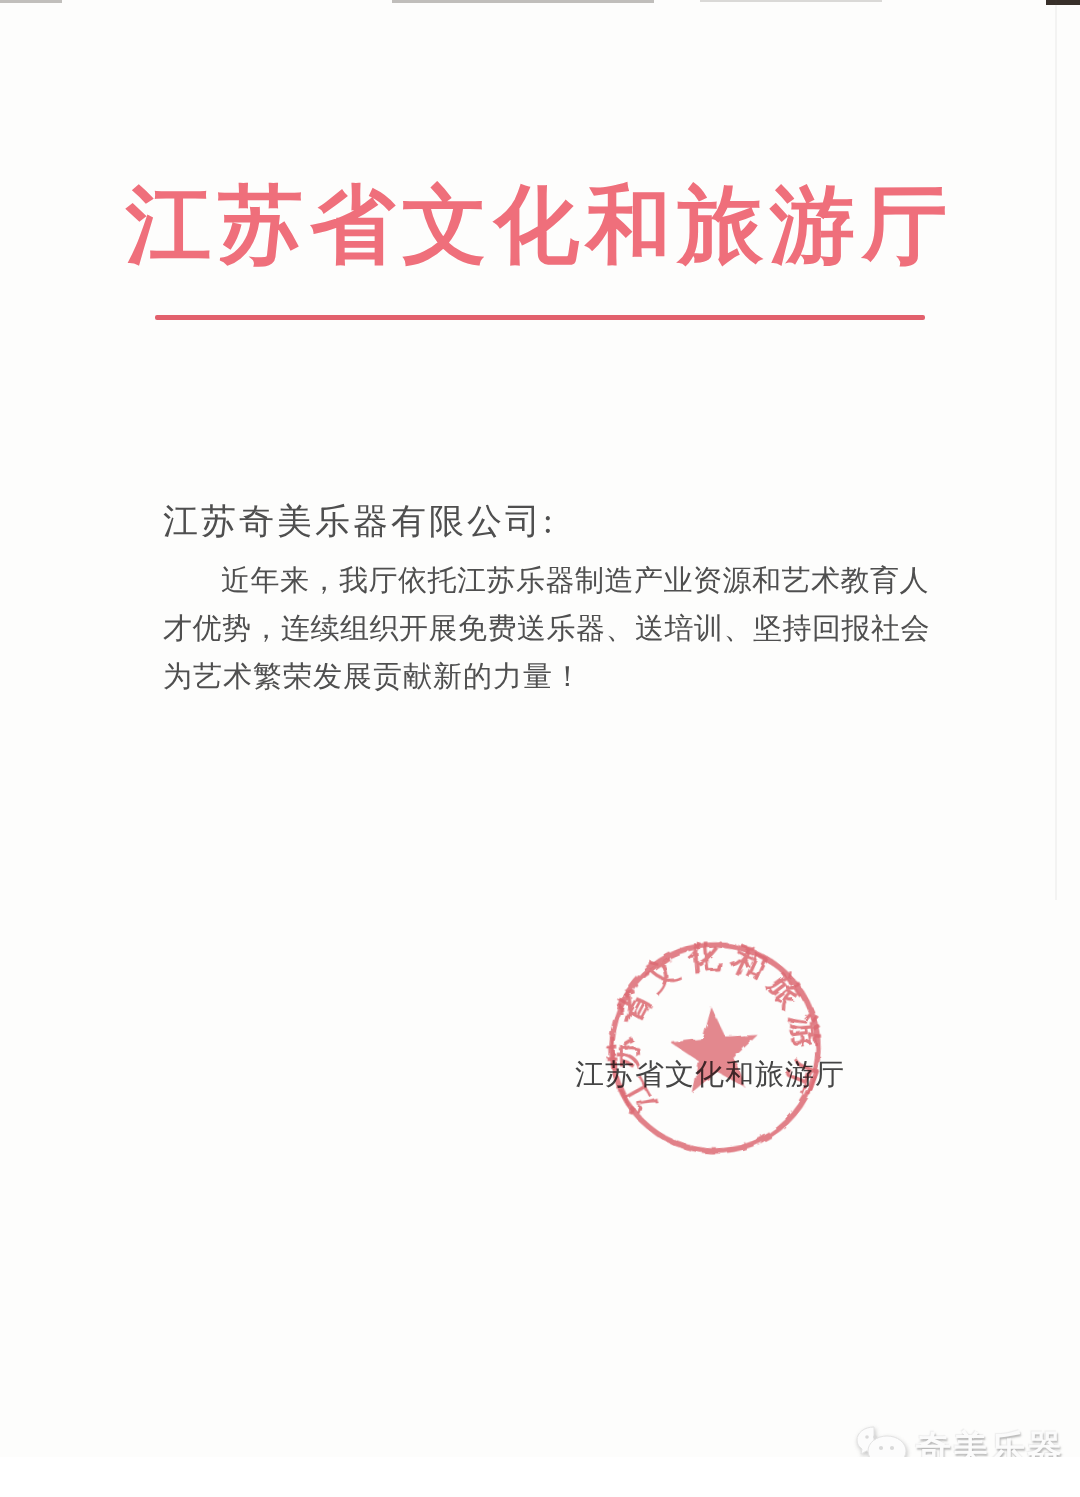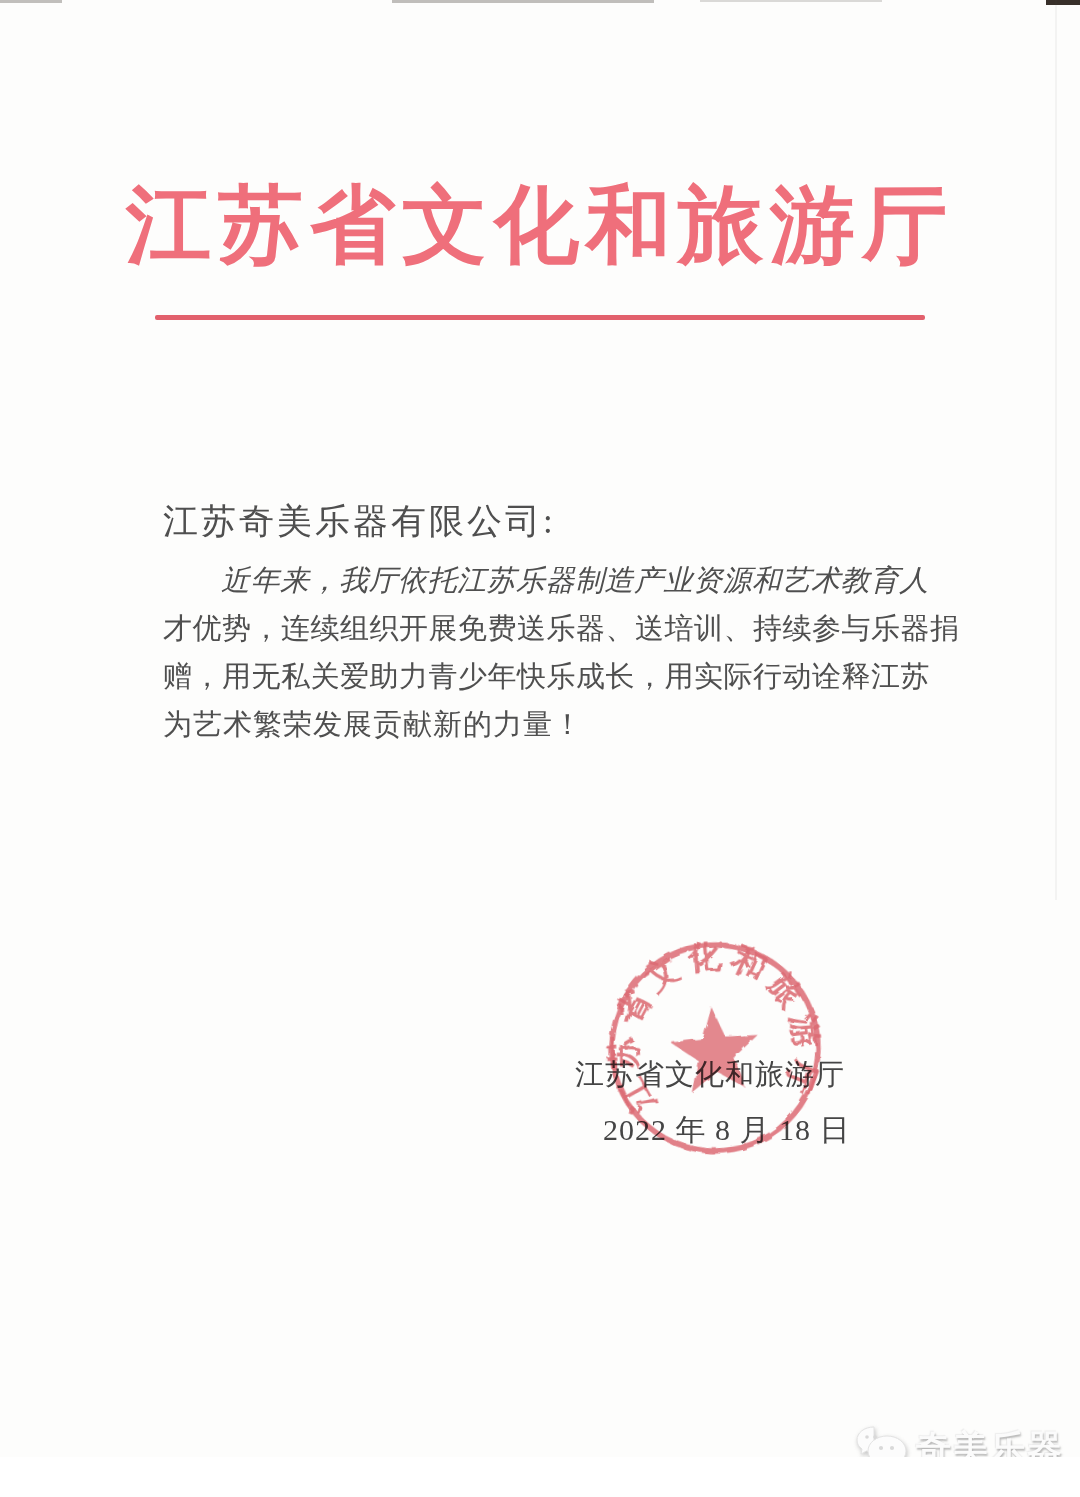--- a/index.html
+++ b/index.html
@@ -45,21 +45,21 @@
     color:#4f4f4f;
   }
   .body-line{
     height:48px;line-height:48px;
     font-size:29px;
     text-align:justify;
     text-align-last:justify;
     letter-spacing:.5px;
     white-space:nowrap;
   }
-  .body-line.indent{padding-left:58px;font-style:italic;}
+  .body-line.indent{padding-left:58px;}
   .body-line.last{text-align-last:left;letter-spacing:1px;font-family:Liberation Serif, serif;}
 
   .signature{
     position:absolute;left:575px;top:1055px;
     font-size:29px;color:#454545;letter-spacing:1px;
     white-space:nowrap;
   }
   .date-line{
     position:absolute;left:603px;top:1110px;
     font-size:30px;color:#454545;letter-spacing:1px;
@@ -95,27 +95,25 @@
   <div class="fold-line"></div>
 
   <div class="letterhead">江苏省文化和旅游厅</div>
   <div class="red-rule"></div>
 
 
   <div class="salutation">江苏奇美乐器有限公司:</div>
 
   <div class="body-block">
     <div class="body-line indent">近年来，我厅依托江苏乐器制造产业资源和艺术教育人</div>
-    <div class="body-line">才优势，连续组织开展免费送乐器、送培训、持续参与乐器捐</div>
-    <div class="body-line">赠，用无私关爱助力青少年快乐成长，用实际行动诠释江苏</div>
+    <div class="body-line">才优势，连续组织开展免费送乐器、送培训、坚持回报社会</div>
     <div class="body-line last">为艺术繁荣发展贡献新的力量！</div>
   </div>
 
   <div class="signature">江苏省文化和旅游厅</div>
-  <div class="date-line">2022 年 8 月 18 日</div>
 
   <svg class="seal" viewBox="0 0 230 230">
     <defs>
       <filter id="rough" x="-10%" y="-10%" width="120%" height="120%">
         <feTurbulence type="fractalNoise" baseFrequency="0.09" numOctaves="2" result="n"></feTurbulence>
         <feDisplacementMap in="SourceGraphic" in2="n" scale="5"></feDisplacementMap>
       </filter>
       <path id="sealArc" d="M 53.7 166.4 A 80 80 0 1 1 176.3 166.4" fill="none"></path>
     </defs>
     <g transform="rotate(-5 115 115)" filter="url(#rough)">

